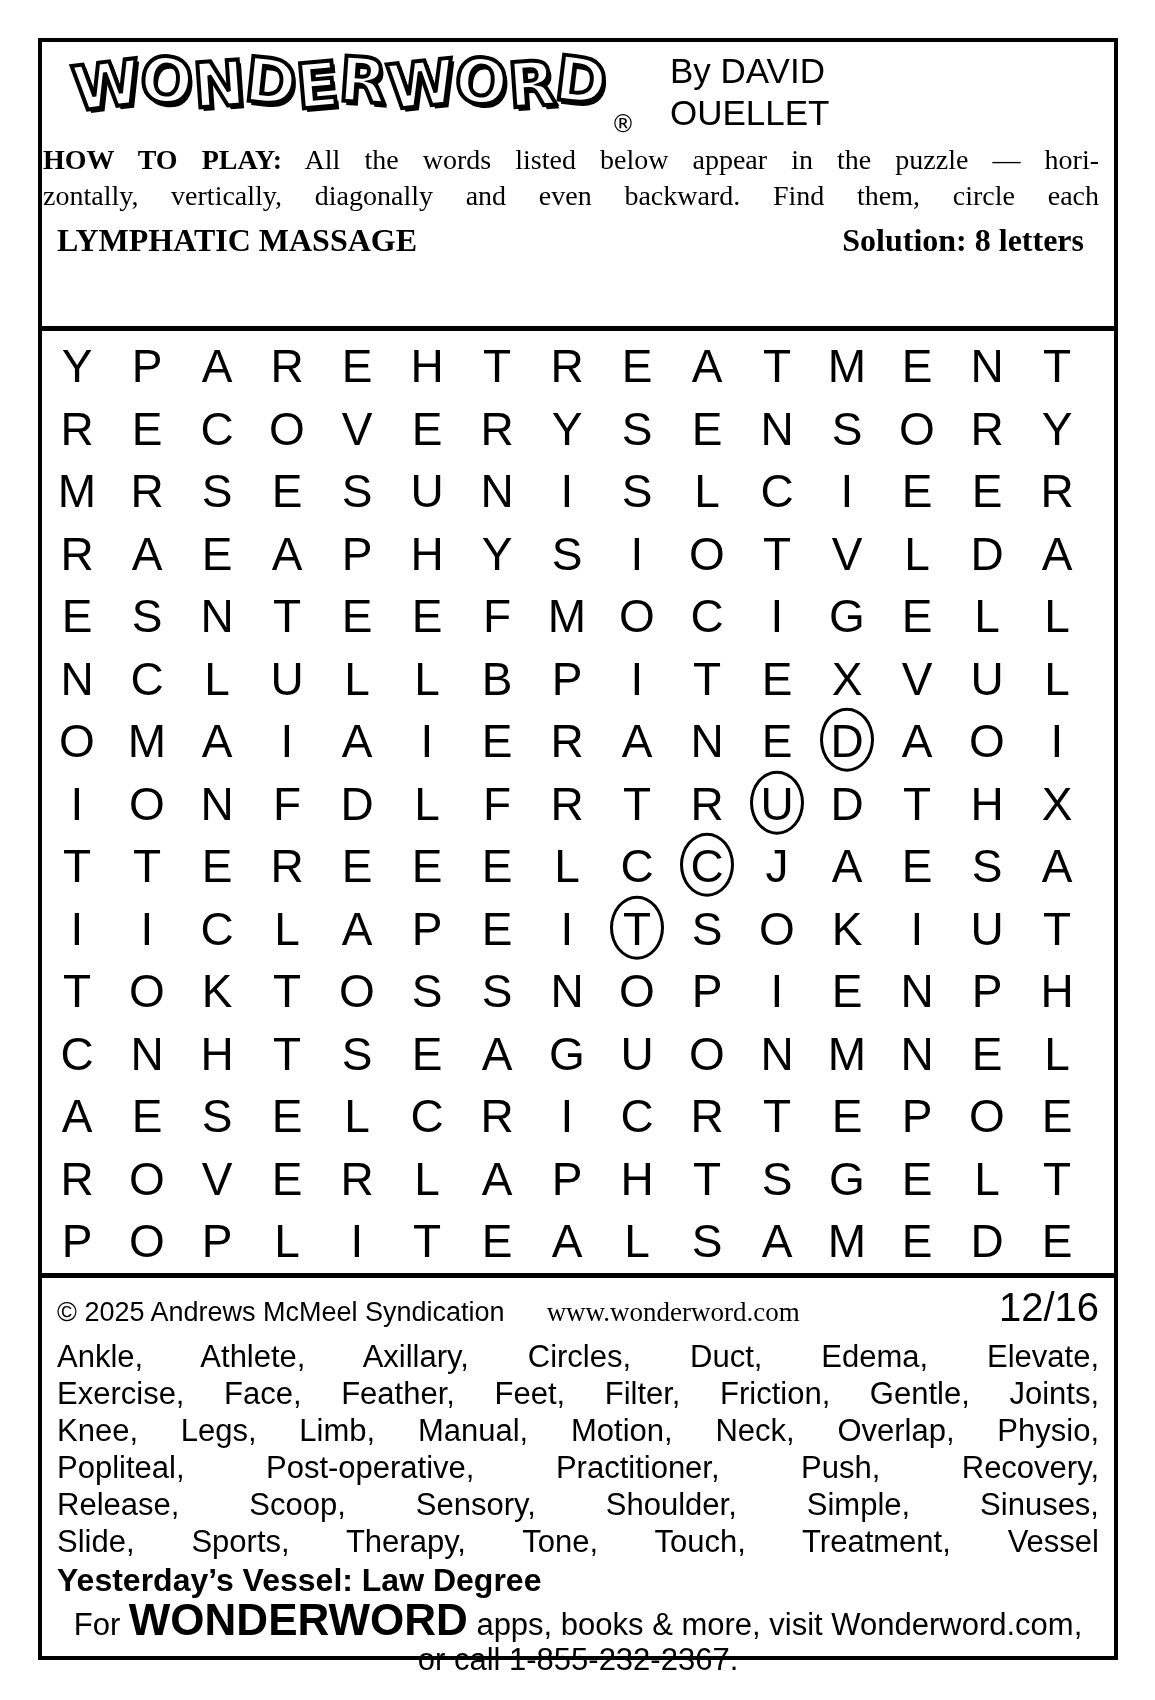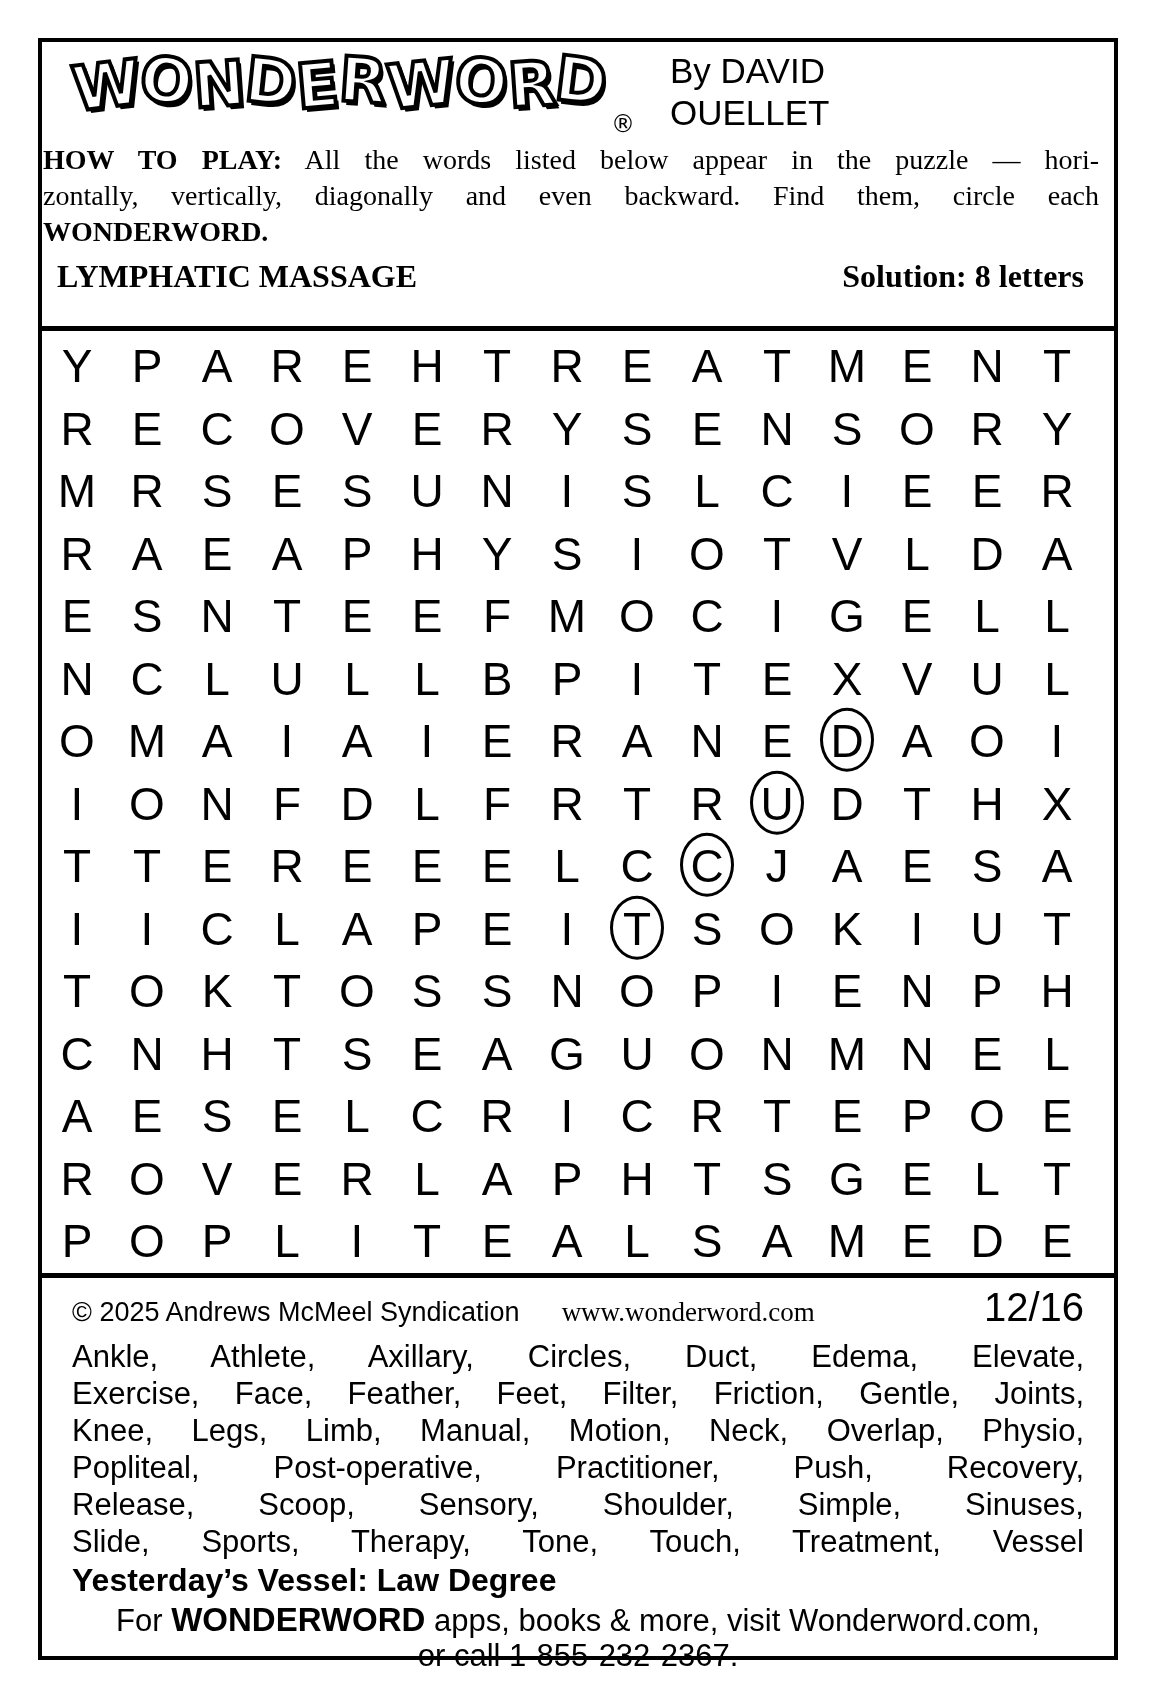--- a/index.html
+++ b/index.html
@@ -42,48 +42,47 @@
   
   .grid{display:grid;grid-template-columns:repeat(15,70px);grid-auto-rows:62.5px;
         width:1050px;height:942px;padding-top:4px;box-sizing:border-box;}
   .cell{position:relative;display:flex;align-items:center;justify-content:center;
         font-size:46px;font-weight:400;font-family:"Liberation Sans",sans-serif;}
   .cell.circled::after{content:"";position:absolute;left:50%;top:50%;
         width:48px;height:58px;border:3px solid #000;border-radius:50%;
         transform:translate(-50%,-52%);}
 
   
-  .bottom{padding:0 30px;}
+  .bottom{padding:0 15px;}
   .copy-row{display:flex;align-items:baseline;margin-top:7px;font-size:27px;}
   .copy-row .web{margin-left:42px;font-family:Liberation Serif, serif;}
   .copy-row .date{margin-left:auto;font-size:40px;}
   .wordlist{margin-top:8px;font-size:31px;line-height:37px;}
   .wordlist .wl{text-align:justify;text-align-last:justify;}
   .yesterday{font-weight:bold;font-size:32px;line-height:38px;margin-top:1px;}
   .promo{text-align:center;font-size:31px;line-height:35px;margin-top:3px;}
-  .promo b{font-size:33px;margin-top:16px;}
+  .promo b{font-size:44px;margin-top:16px;}
 </style>
 </head>
 <body>
 
 <div class="page">
   <div class="frame">
 
     <div class="header">
       <div class="logo-row">
         <div class="logo" id="logo"><span class="lt">W</span><span class="lt">O</span><span class="lt">N</span><span class="lt">D</span><span class="lt">E</span><span class="lt">R</span><span class="lt">W</span><span class="lt">O</span><span class="lt">R</span><span class="lt">D</span><span class="reg">®</span></div>
         <div class="byline">
           <div>By DAVID</div>
           <div>OUELLET</div>
         </div>
       </div>
       <div class="howto">
         <div class="j"><b>HOW TO PLAY:</b><span> All the words listed below appear in the puzzle — hori-</span></div>
         <div class="j">zontally, vertically, diagonally and even backward. Find them, circle each</div>
-        <div><b>WONDERWORD.</b></div>
       </div>
       <div class="title-row">
         <span>LYMPHATIC MASSAGE</span>
         <span>Solution: 8 letters</span>
       </div>
     </div>
 
     <div class="rule"></div>
 
     <div class="grid" id="grid">

